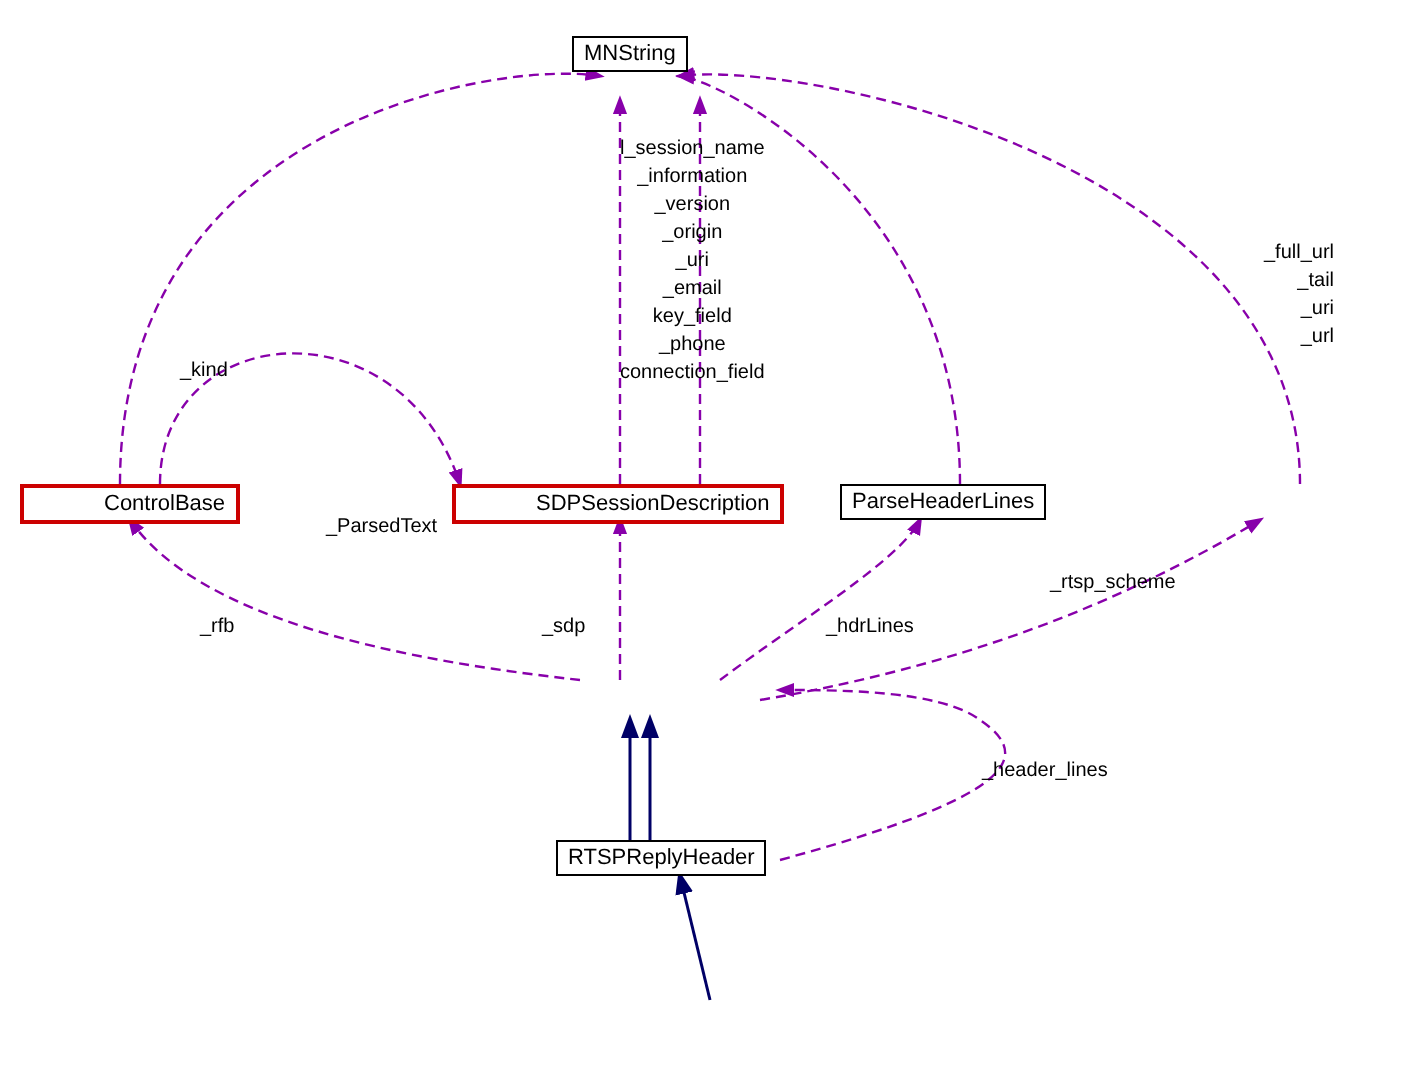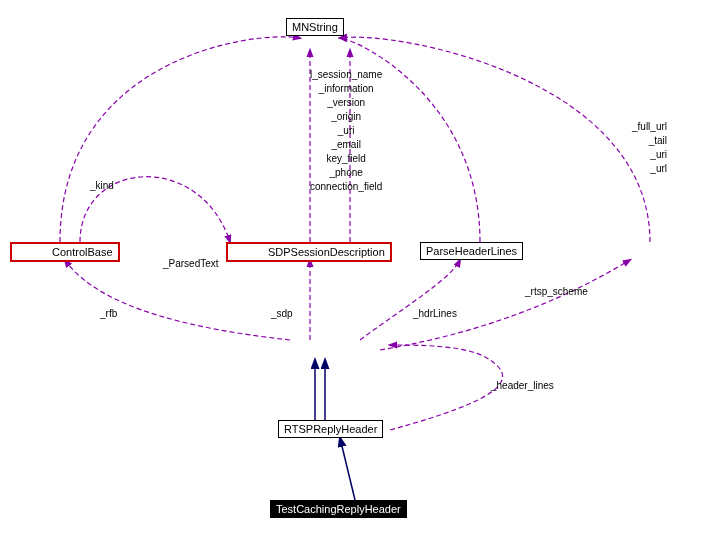--- a/index.html
+++ b/index.html
@@ -114,23 +114,20 @@
   <div class="node node-plain" style="left:420px; top:242px;">
     <span>ParseHeaderLines</span>
   </div>
 
 
 
   <div class="node node-plain" style="left:278px; top:420px;">
     <span>RTSPReplyHeader</span>
   </div>
 
-  <div class="node node-black-fill" style="left:270px; top:500px;">
-    <span>TestCachingReplyHeader</span>
-  </div>
 
   <div class="label" style="left:310px; top:68px; line-height:14px; text-align:center;">
     <div>l_session_name</div>
     <div>_information</div>
     <div>_version</div>
     <div>_origin</div>
     <div>_uri</div>
     <div>_email</div>
     <div>key_field</div>
     <div>_phone</div>

